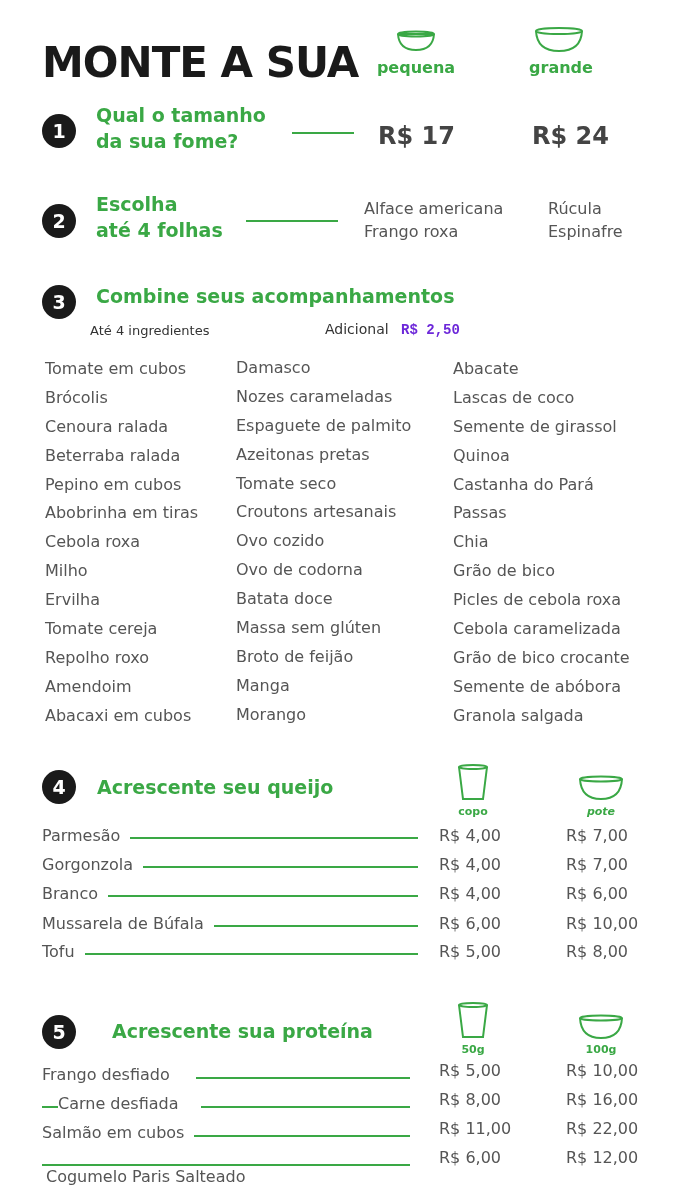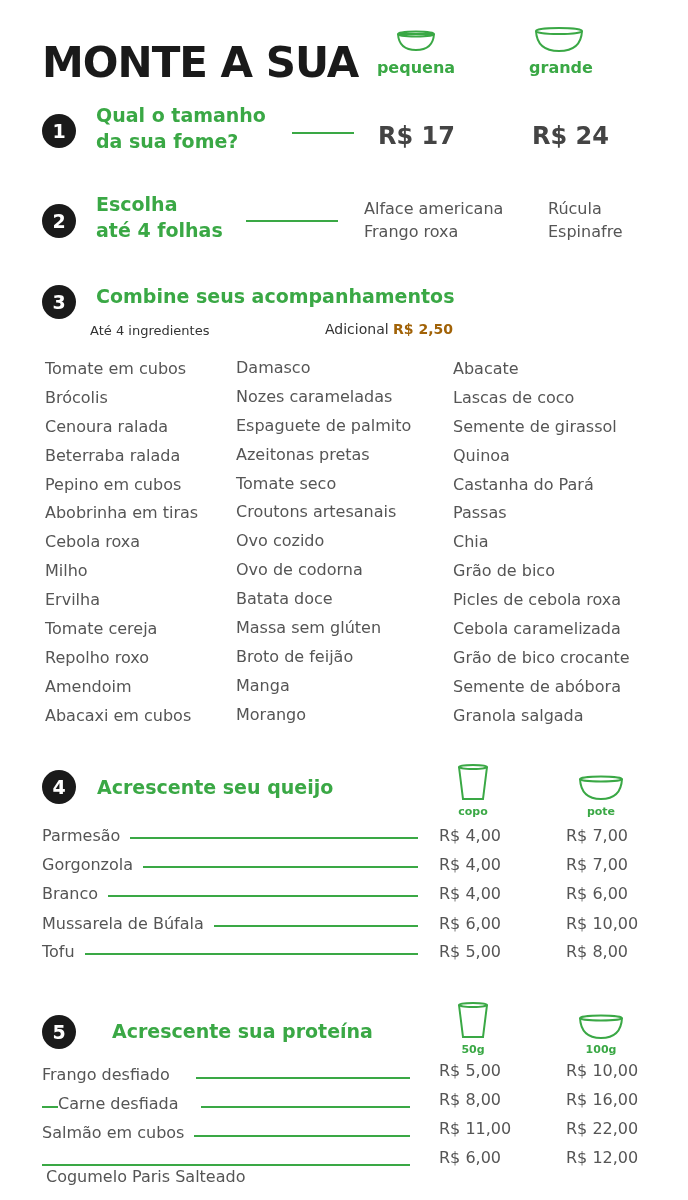--- a/index.html
+++ b/index.html
@@ -64,21 +64,21 @@
 <div class="abs leaf" style="left:548px; top:197px;">
   <div>Rúcula</div>
   <div>Espinafre</div>
 </div>
 
 <div class="abs step-num" style="left:42px; top:285px;">3</div>
 <div class="abs step-title" style="left:96px; top:283px;">Combine seus acompanhamentos</div>
 <div class="abs note" style="left:90px; top:323px;">Até 4 ingredientes</div>
 <div class="abs" style="left:325px; top:321px; font-size:14px;">
   <span style="color:#333;">Adicional</span>
-  <span style="color:#a16207; font-weight:bold; margin-left:0;">R$ 2,50</span>
+  <span style="color:#6d28d9; font-weight:bold; margin-left:8px;font-family:Liberation Mono, monospace;">R$ 2,50</span>
 </div>
 
 <div class="abs ing-col" style="left:45px; top:355px;">
   <div>Tomate em cubos</div>
   <div>Brócolis</div>
   <div>Cenoura ralada</div>
   <div>Beterraba ralada</div>
   <div>Pepino em cubos</div>
   <div>Abobrinha em tiras</div>
   <div>Cebola roxa</div>
@@ -129,21 +129,21 @@
       <path d="M2 3 L6 35 H26 L30 3" fill="none" stroke="#3aa845" stroke-width="2"></path>
     </svg>
 </div>
 <div class="abs tiny-label" style="left:451px; top:805px; width:44px;">copo</div>
 <div class="abs" style="left:578px; top:775px;">
   <svg width="46" height="26" viewBox="0 0 46 26">
       <ellipse cx="23" cy="4" rx="21" ry="2.5" fill="none" stroke="#3aa845" stroke-width="2"></ellipse>
       <path d="M2 4 Q3 24 23 24 Q43 24 44 4" fill="none" stroke="#3aa845" stroke-width="2"></path>
     </svg>
 </div>
-<div class="abs tiny-label" style="left:578px; top:805px; width:46px;">pote</div>
+<div class="abs tiny-label" style="left:578px; top:805px; width:46px;font-style:italic;">pote</div>
 
 <div class="abs" style="left:42px; top:826px; width:376px; height:24px;">
   <div class="abs rule" style="left:0; top:11px; width:376px;"></div>
   <span class="abs row-label" style="left:0; top:0;">Parmesão</span>
 </div>
 <div class="abs row-price" style="left:439px; top:826px;">R$ 4,00</div>
 <div class="abs row-price" style="left:566px; top:826px;">R$ 7,00</div>
 
 <div class="abs" style="left:42px; top:855px; width:376px; height:24px;">
   <div class="abs rule" style="left:0; top:11px; width:376px;"></div>

